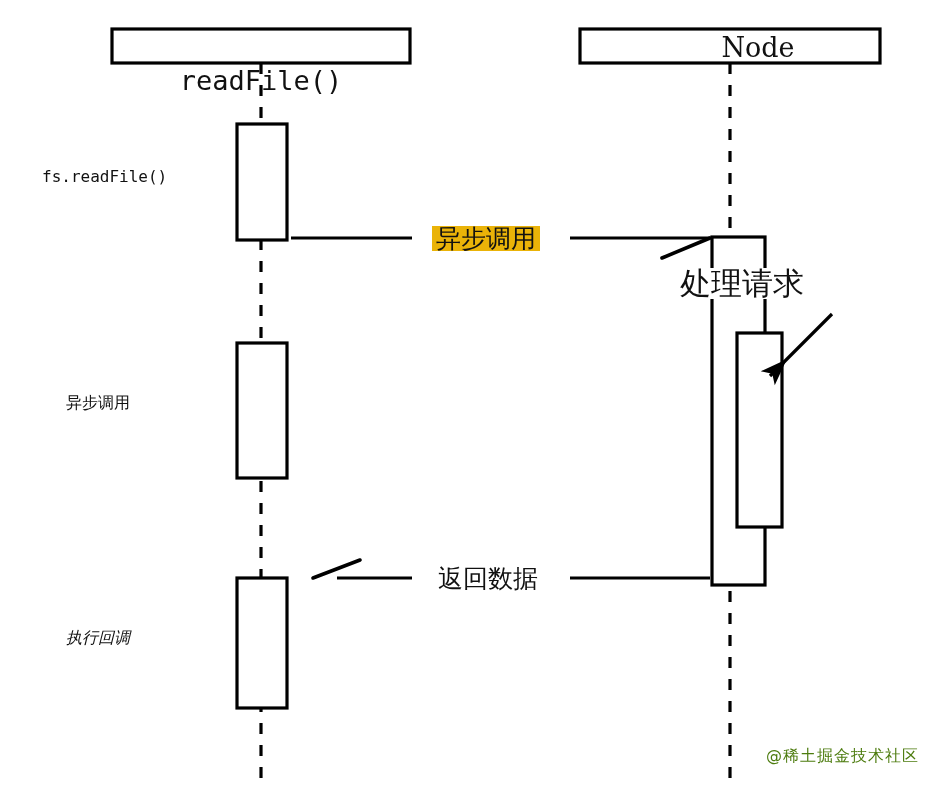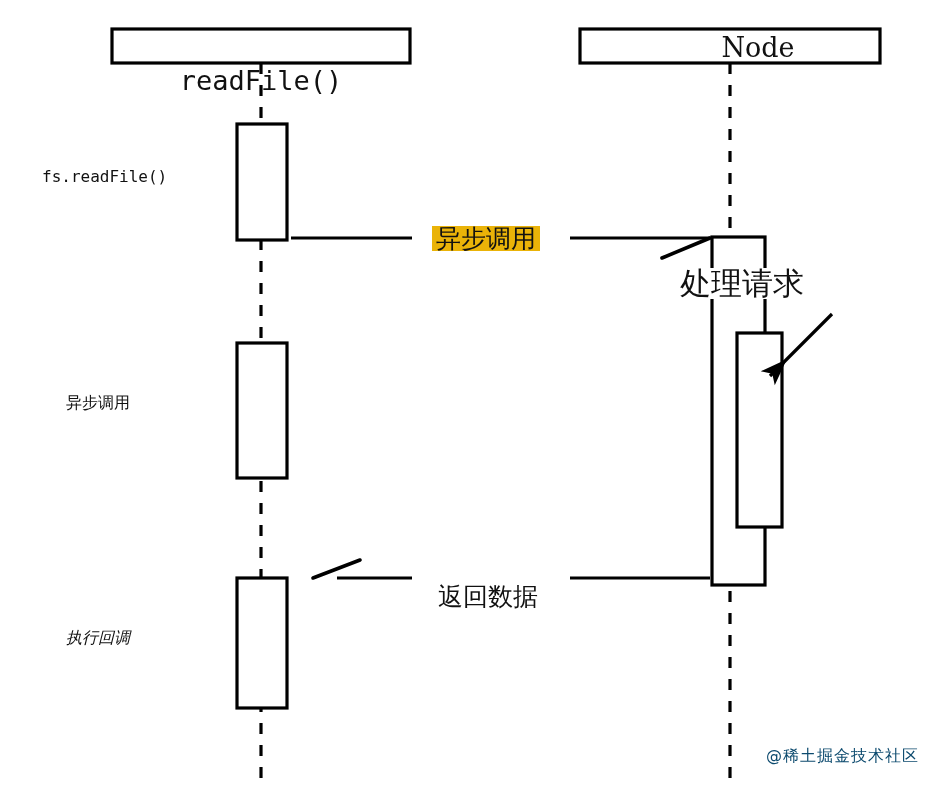--- a/index.html
+++ b/index.html
@@ -48,21 +48,21 @@
   }
   .msg-label {
     font-size: 25px;
   }
   .note-label {
     font-size: 31px;
     text-align: center;
   }
   .watermark {
     font-size: 16px;
-    color: #0c4a6e;
+    color: #4d7c0f;
     letter-spacing: 1px;
   }
 </style>
 </head>
 <body>
 
 <div id="canvas">
 
   <svg id="vector-layer" viewBox="0 0 952 798">
 
@@ -103,19 +103,19 @@
   <div class="txt participant-label serif" style="left:580px; top:34px; width:356px;">Node</div>
 
   <div class="txt side-label mono" style="left:42px; top:169px;">fs.readFile()</div>
 
   <div class="txt side-label cjk" style="left:66px; top:395px;">异步调用</div>
 
   <div class="txt side-label cjk" style="left:66px; top:630px;font-style:italic;">执行回调</div>
 
   <div class="txt msg-label cjk" style="left:432px; top:226px; background:#eab308; padding:0 4px;">异步调用</div>
 
-  <div class="txt msg-label cjk" style="left:434px; top:584px; background:#ffffff; padding:0 4px;text-align:center;">返回数据</div>
+  <div class="txt msg-label cjk" style="left:434px; top:566px; background:#ffffff; padding:0 4px;text-align:center;">返回数据</div>
 
   <div class="txt note-label cjk" style="left:678px; top:268px; background:#ffffff; padding:0 2px;">处理请求</div>
 
   <div class="txt watermark cjk" style="left:766px; top:748px;">@稀土掘金技术社区</div>
 
 </div>
 
 </body></html>

